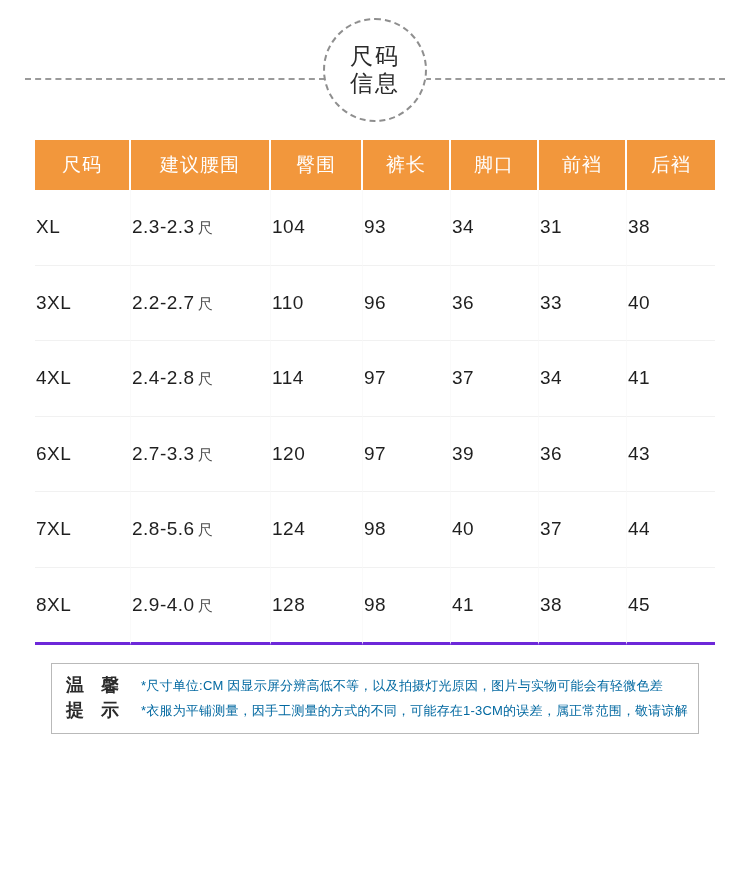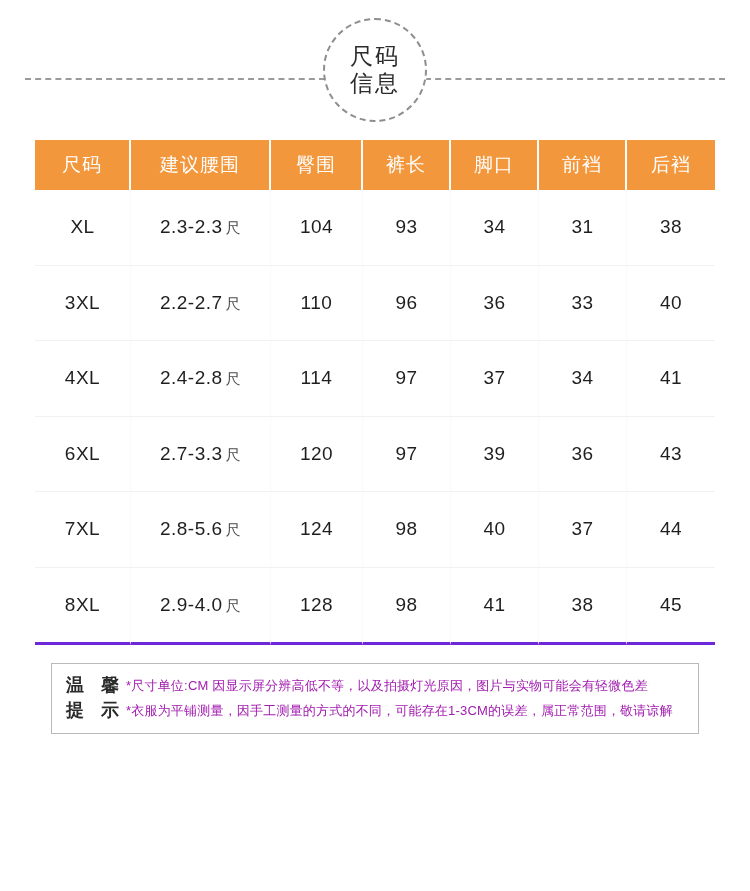--- a/index.html
+++ b/index.html
@@ -78,21 +78,21 @@
     border-right: 2px solid #ffffff;
     white-space: nowrap;
   }
   .size-table thead th:last-child {
     border-right: none;
     margin-left: 16px;
   }
 
   .size-table tbody td {
     height: 72.5px;
-    text-align: center;
+    text-align: left;
     vertical-align: middle;
     font-size: 19px;
     font-weight: 400;
     color: #1f1f1f;
     border-bottom: 1px solid #f1f1f1;
     border-right: 1px solid #fafafa;
     letter-spacing: 0.5px;
     white-space: nowrap;
   }
   .size-table tbody td:last-child {
@@ -118,21 +118,21 @@
 
   
   .note-box {
     width: 648px;
     margin: 18px auto 0;
     border: 1px solid #b9b9b9;
     box-sizing: border-box;
     padding: 9px 12px 10px 14px;
     display: flex;
     align-items: center;
-    gap: 1px;
+    gap: 16px;
   }
   .note-tag {
     flex: 0 0 auto;
     display: flex;
     flex-direction: column;
     justify-content: center;
   }
   .note-tag .tag-line {
     font-size: 18px;
     font-weight: 700;
@@ -143,21 +143,21 @@
   }
   .note-body {
     flex: 1 1 auto;
     display: flex;
     flex-direction: column;
     justify-content: center;
   }
   .note-body .note-line {
     font-size: 13px;
     line-height: 25px;
-    color: #a21caf;
+    color: #0369a1;
     white-space: nowrap;
     letter-spacing: 0.2px;
   }
 </style>
 </head>
 <body>
 
 <div class="title-band">
   <div class="dash-line left"></div>
   <div class="dash-line right"></div>

